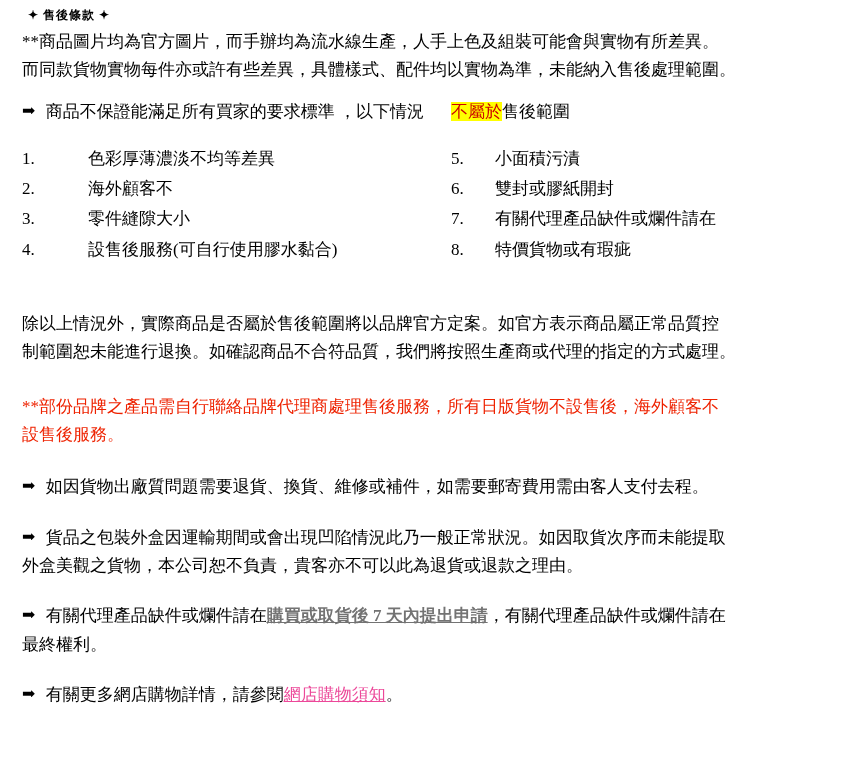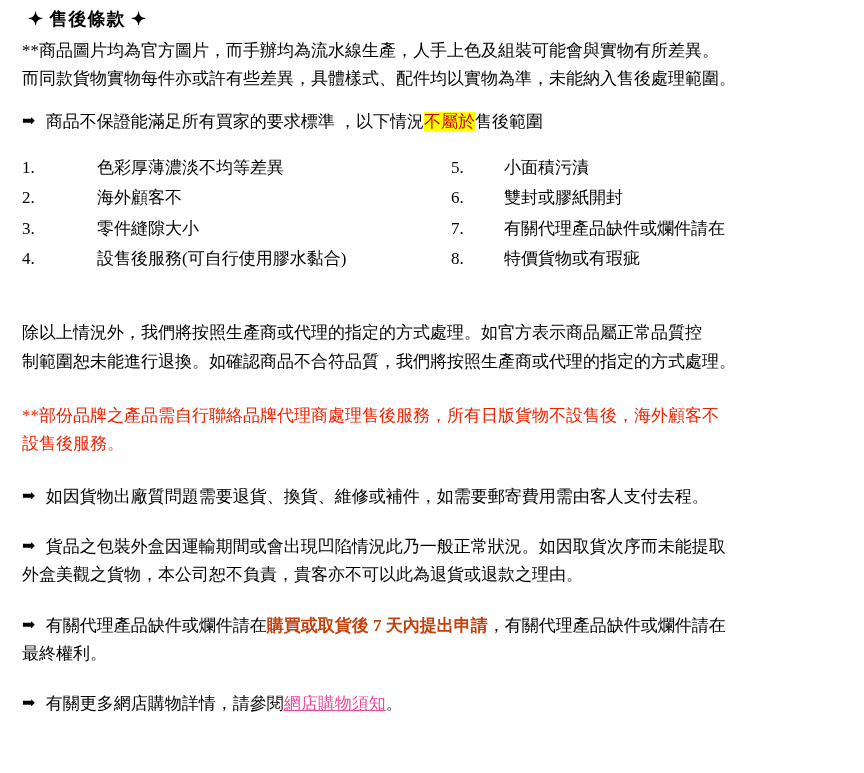--- a/index.html
+++ b/index.html
@@ -16,46 +16,48 @@
     line-height: 1.55;
     overflow: hidden;
   }
   .page {
     padding: 6px 14px 0 22px;
     box-sizing: border-box;
     width: 864px;
   }
   .title {
     font-weight: bold;
-    font-size: 18px;
+    font-size: 12px;
     letter-spacing: 1px;
     margin: 0 0 4px 6px;
   }
   p.para {
     margin: 0 0 2px 0;
     text-align: justify;
   }
   .block-gap {
     height: 14px;
   }
   .arrow {
     font-size: 16px;
     vertical-align: 1px;
     margin-right: 6px;
   }
   .hl {
     background: #ffff00;
     color: #cc0000;
+    margin-left: 27px;
   }
   .redbold {
     color: #ee2200;
     font-weight: normal;
   }
   .underline-red {
-    color: #c2410c;
+    color: #737373;
+    text-decoration: underline;
     font-weight: bold;
   }
   .link {
     color: #ec4899;
     text-decoration: underline;
   }
   .list-wrap {
     display: flex;
     margin-top: 4px;
   }
@@ -72,21 +74,20 @@
   .li-num {
     width: 66px;
     flex: 0 0 66px;
   }
   .list-col.right .li-num {
     width: 44px;
     flex: 0 0 44px;
   }
   .li-text {
     flex: 1;
-    margin-left: 9px;
   }
   .final-line {
     margin-top: 2px;
   }
 </style>
 </head>
 <body>
 
 <div class="page">
 
@@ -140,21 +141,21 @@
       </div>
       <div class="list-item">
         <span class="li-num">8.</span>
         <span class="li-text">特價貨物或有瑕疵</span>
       </div>
     </div>
   </div>
 
   <div style="height:44px"></div>
 
-  <p class="para">除以上情況外，我們將按照生產商或代理的指定的方式處理。如官方表示商品屬正常品質控</p>
+  <p class="para">除以上情況外，實際商品是否屬於售後範圍將以品牌官方定案。如官方表示商品屬正常品質控</p>
   <p class="para">制範圍恕未能進行退換。如確認商品不合符品質，我們將按照生產商或代理的指定的方式處理。</p>
 
   <div style="height:26px"></div>
 
   <p class="para redbold">**部份品牌之產品需自行聯絡品牌代理商處理售後服務，所有日版貨物不設售後，海外顧客不</p>
   <p class="para redbold">設售後服務。</p>
 
   <div style="height:24px"></div>
 
   <p class="para">

